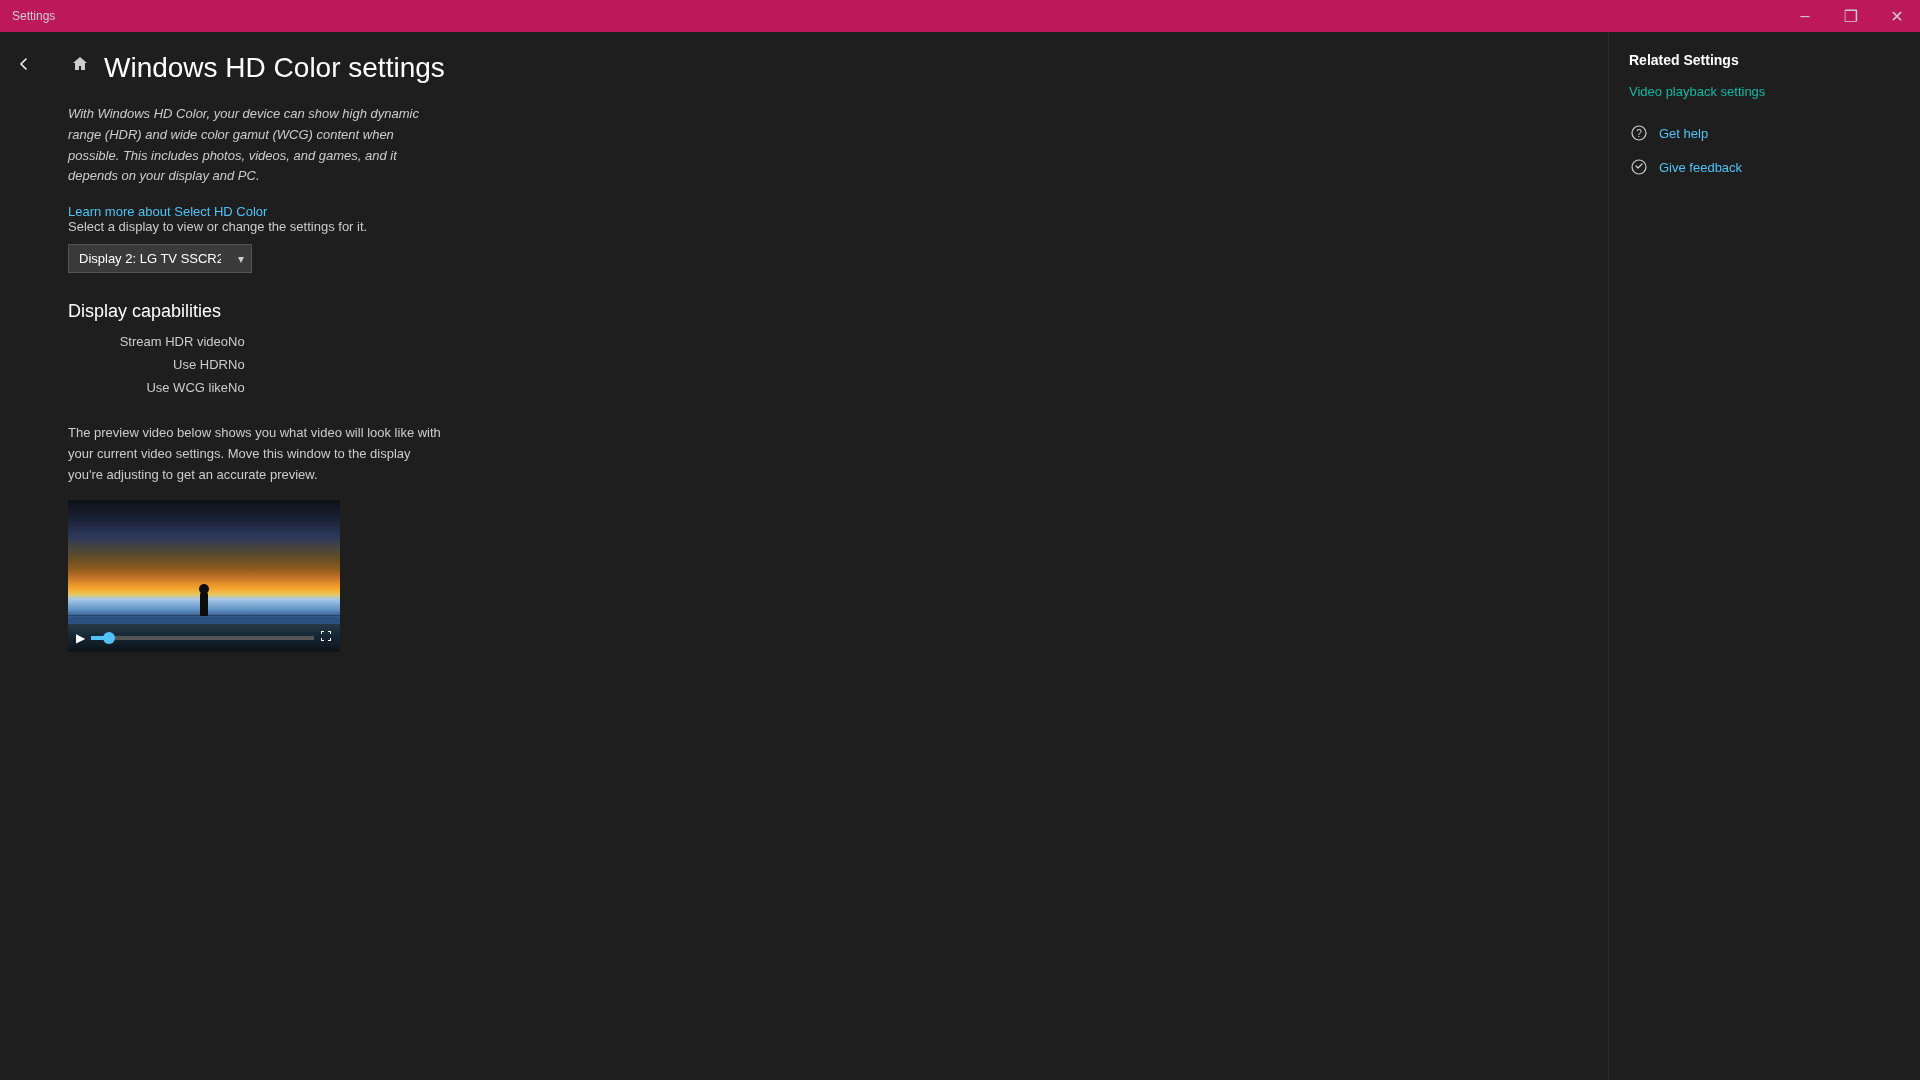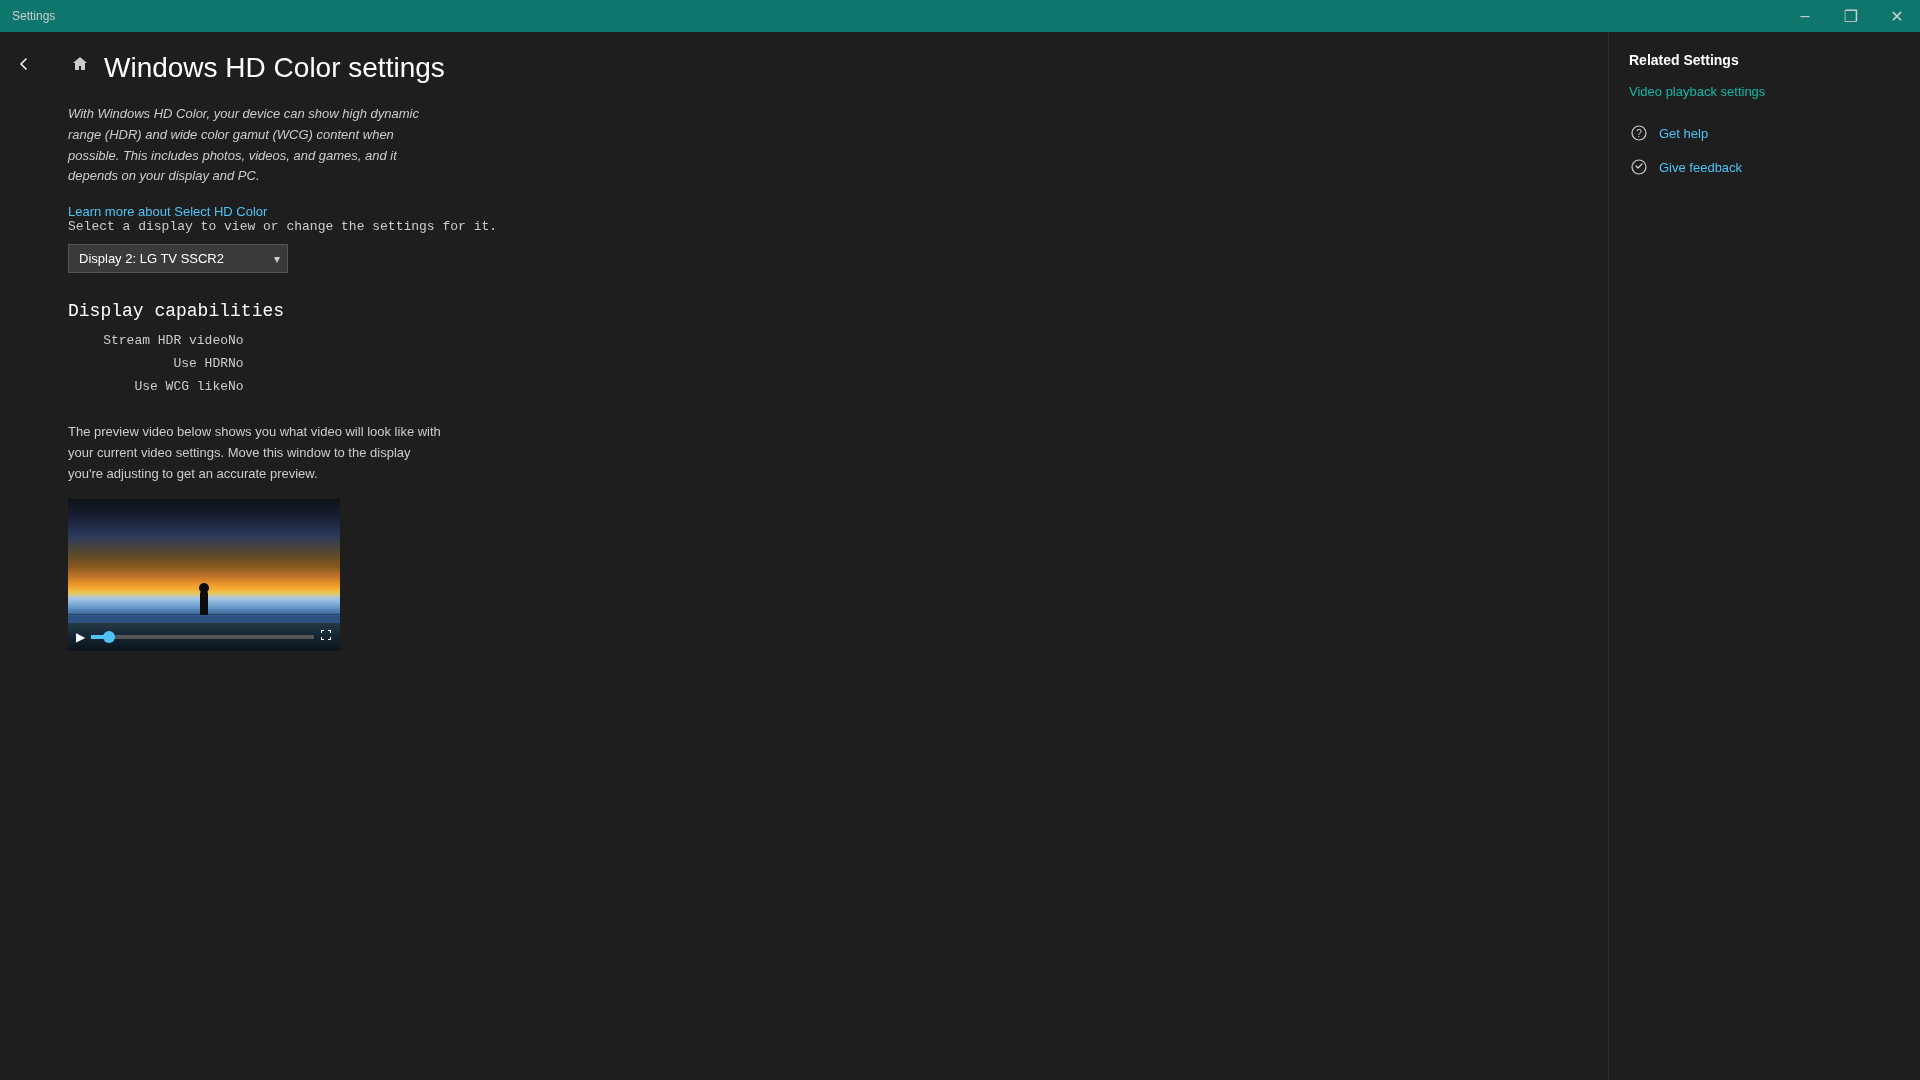--- a/index.html
+++ b/index.html
@@ -17,21 +17,21 @@
       font-size: 14px;
       overflow: hidden;
     }
 
     
     .title-bar {
       display: flex;
       align-items: center;
       justify-content: space-between;
       height: 32px;
-      background-color: #0f766e;
+      background-color: #be185d;
       padding: 0 0 0 12px;
     }
 
     .title-bar-title {
       font-size: 12px;
       color: #cccccc;
     }
 
     .title-bar-controls {
       display: flex;
@@ -132,27 +132,26 @@
       font-size: 18px;
       font-weight: 400;
       color: #ffffff;
       margin: 28px 0 12px 0;
     }
 
     .select-label {
       font-size: 13px;
       color: #cccccc;
       margin-bottom: 10px;
-      font-family: Liberation Mono, monospace;
     }
 
     .select-wrapper {
       position: relative;
       display: inline-block;
-      width: 220px;
+      width: 184px;
     }
 
     .select-wrapper select {
       width: 100%;
       padding: 6px 30px 6px 10px;
       background-color: #3a3a3a;
       border: 1px solid #555555;
       color: #ffffff;
       font-size: 13px;
       appearance: none;
@@ -164,21 +163,20 @@
       position: absolute;
       right: 8px;
       top: 50%;
       transform: translateY(-50%);
       color: #cccccc;
       pointer-events: none;
       font-size: 12px;
     }
 
     .capabilities-section {
-      font-family: Liberation Mono, monospace;
     }
 
     .capability-row {
       display: flex;
       align-items: center;
       margin-bottom: 8px;
       font-size: 13px;
     }
 
     .capability-label {

